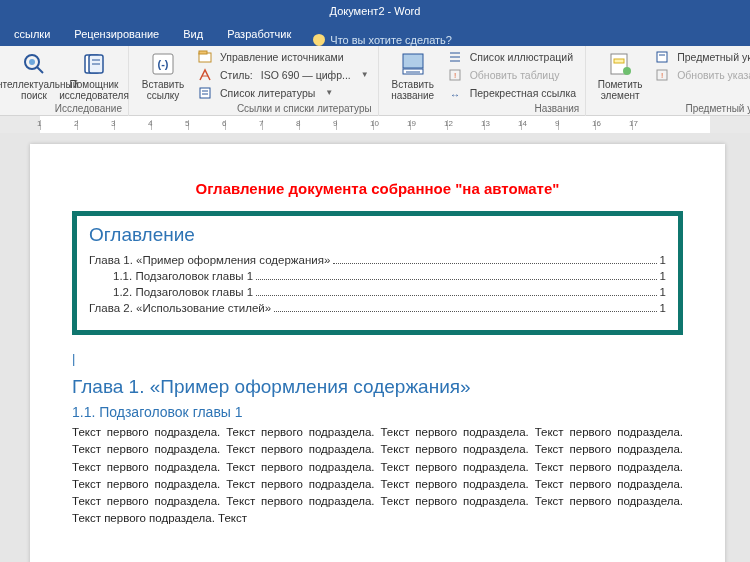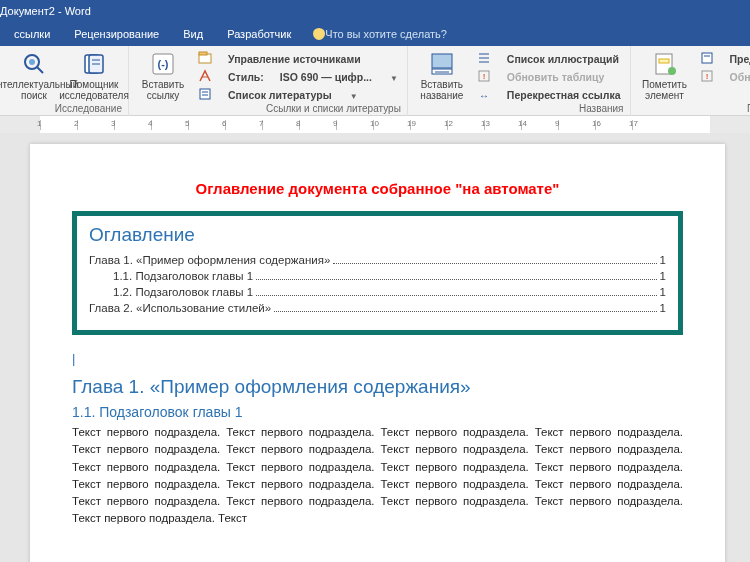--- a/index.html
+++ b/index.html
@@ -1,33 +1,33 @@
 <!DOCTYPE html>
 <html><head>
 <meta charset="utf-8">
 <style>
 * { margin: 0; padding: 0; box-sizing: border-box; }
 body { font-family: "Segoe UI", Tahoma, sans-serif; font-size: 11px; background: #fff; width: 750px; height: 562px; overflow: hidden; }
 
-.titlebar { background: #2b579a; height: 22px; color: #fff; text-align: left; line-height: 22px; font-size: 11px; }
-
-.tabs { background: #2b579a; height: 24px; display: flex; align-items: center; padding-left: 2px; gap: 0; }
+.titlebar { background: #2b579a; height: 22px; color: #fff; text-align: center; line-height: 22px; font-size: 11px; }
+
+.tabs { background: #2b579a; height: 24px; display: flex; align-items: flex-end; padding-left: 2px; gap: 0; }
 .tab { color: #fff; padding: 0 12px; height: 24px; line-height: 24px; font-size: 11px; cursor: pointer; }
-.tell-me { display: flex; align-items: center; color: #cfe0f0; padding-left: 10px; }
+.tell-me { display: flex; align-items: center; color: #cfe0f0; padding-left: 10px; gap: 5px; }
 .tell-me-bulb { width: 12px; height: 12px; background: #f9d976; border-radius: 50% 50% 50% 50% / 45% 45% 55% 55%; position: relative; }
 
 .ribbon { background: #f3f3f3; height: 70px; border-bottom: 1px solid #d4d4d4; display: flex; }
 .group { border-right: 1px solid #e0e0e0; padding: 2px 6px 0 6px; display: flex; flex-direction: column; justify-content: space-between; height: 70px; }
 .group-body { display: flex; gap: 4px; align-items: flex-start; height: 54px; }
 .group-label { text-align: right; font-size: 10px; color: #666; padding-bottom: 2px; }
 .big-btn { display: flex; flex-direction: column; align-items: center; width: 56px; cursor: pointer; padding-top: 2px; }
 .big-btn .icon { width: 28px; height: 28px; display: flex; align-items: center; justify-content: center; }
 .big-btn .lbl { font-size: 10px; color: #444; text-align: center; line-height: 11px; margin-top: 1px; }
 .stack { display: flex; flex-direction: column; gap: 1px; }
-.small-btn { display: flex; align-items: flex-end; gap: 16px; height: 17px; padding: 0 3px; cursor: pointer; font-size: 10.5px; color: #444; white-space: nowrap; font-weight: bold; }
+.small-btn { display: flex; align-items: center; gap: 8px; height: 17px; padding: 0 3px; cursor: pointer; font-size: 10.5px; color: #444; white-space: nowrap; }
 .small-btn .sicon { width: 14px; height: 14px; display: inline-flex; align-items: center; justify-content: center; }
 .arrow { font-size: 8px; color: #666; margin-left: 2px; }
 
 .ruler { background: #fff; height: 18px; border-bottom: 1px solid #e6e6e6; position: relative; overflow: hidden; font-size: 8px; color: #777; }
 .ruler-inner { position: absolute; left: 40px; right: 0; top: 0; height: 18px; display: flex; }
 .rseg { width: 37px; border-left: 1px solid #bbb; height: 10px; margin-top: 4px; text-align: center; position: relative; }
 .rseg span { position: absolute; left: -4px; top: -1px; }
 .rshade { position: absolute; left: 0; top: 0; width: 40px; height: 18px; background: #e9e9e9; }
 .rshade2 { position: absolute; right: 0; top: 0; width: 40px; height: 18px; background: #e9e9e9; }
 

